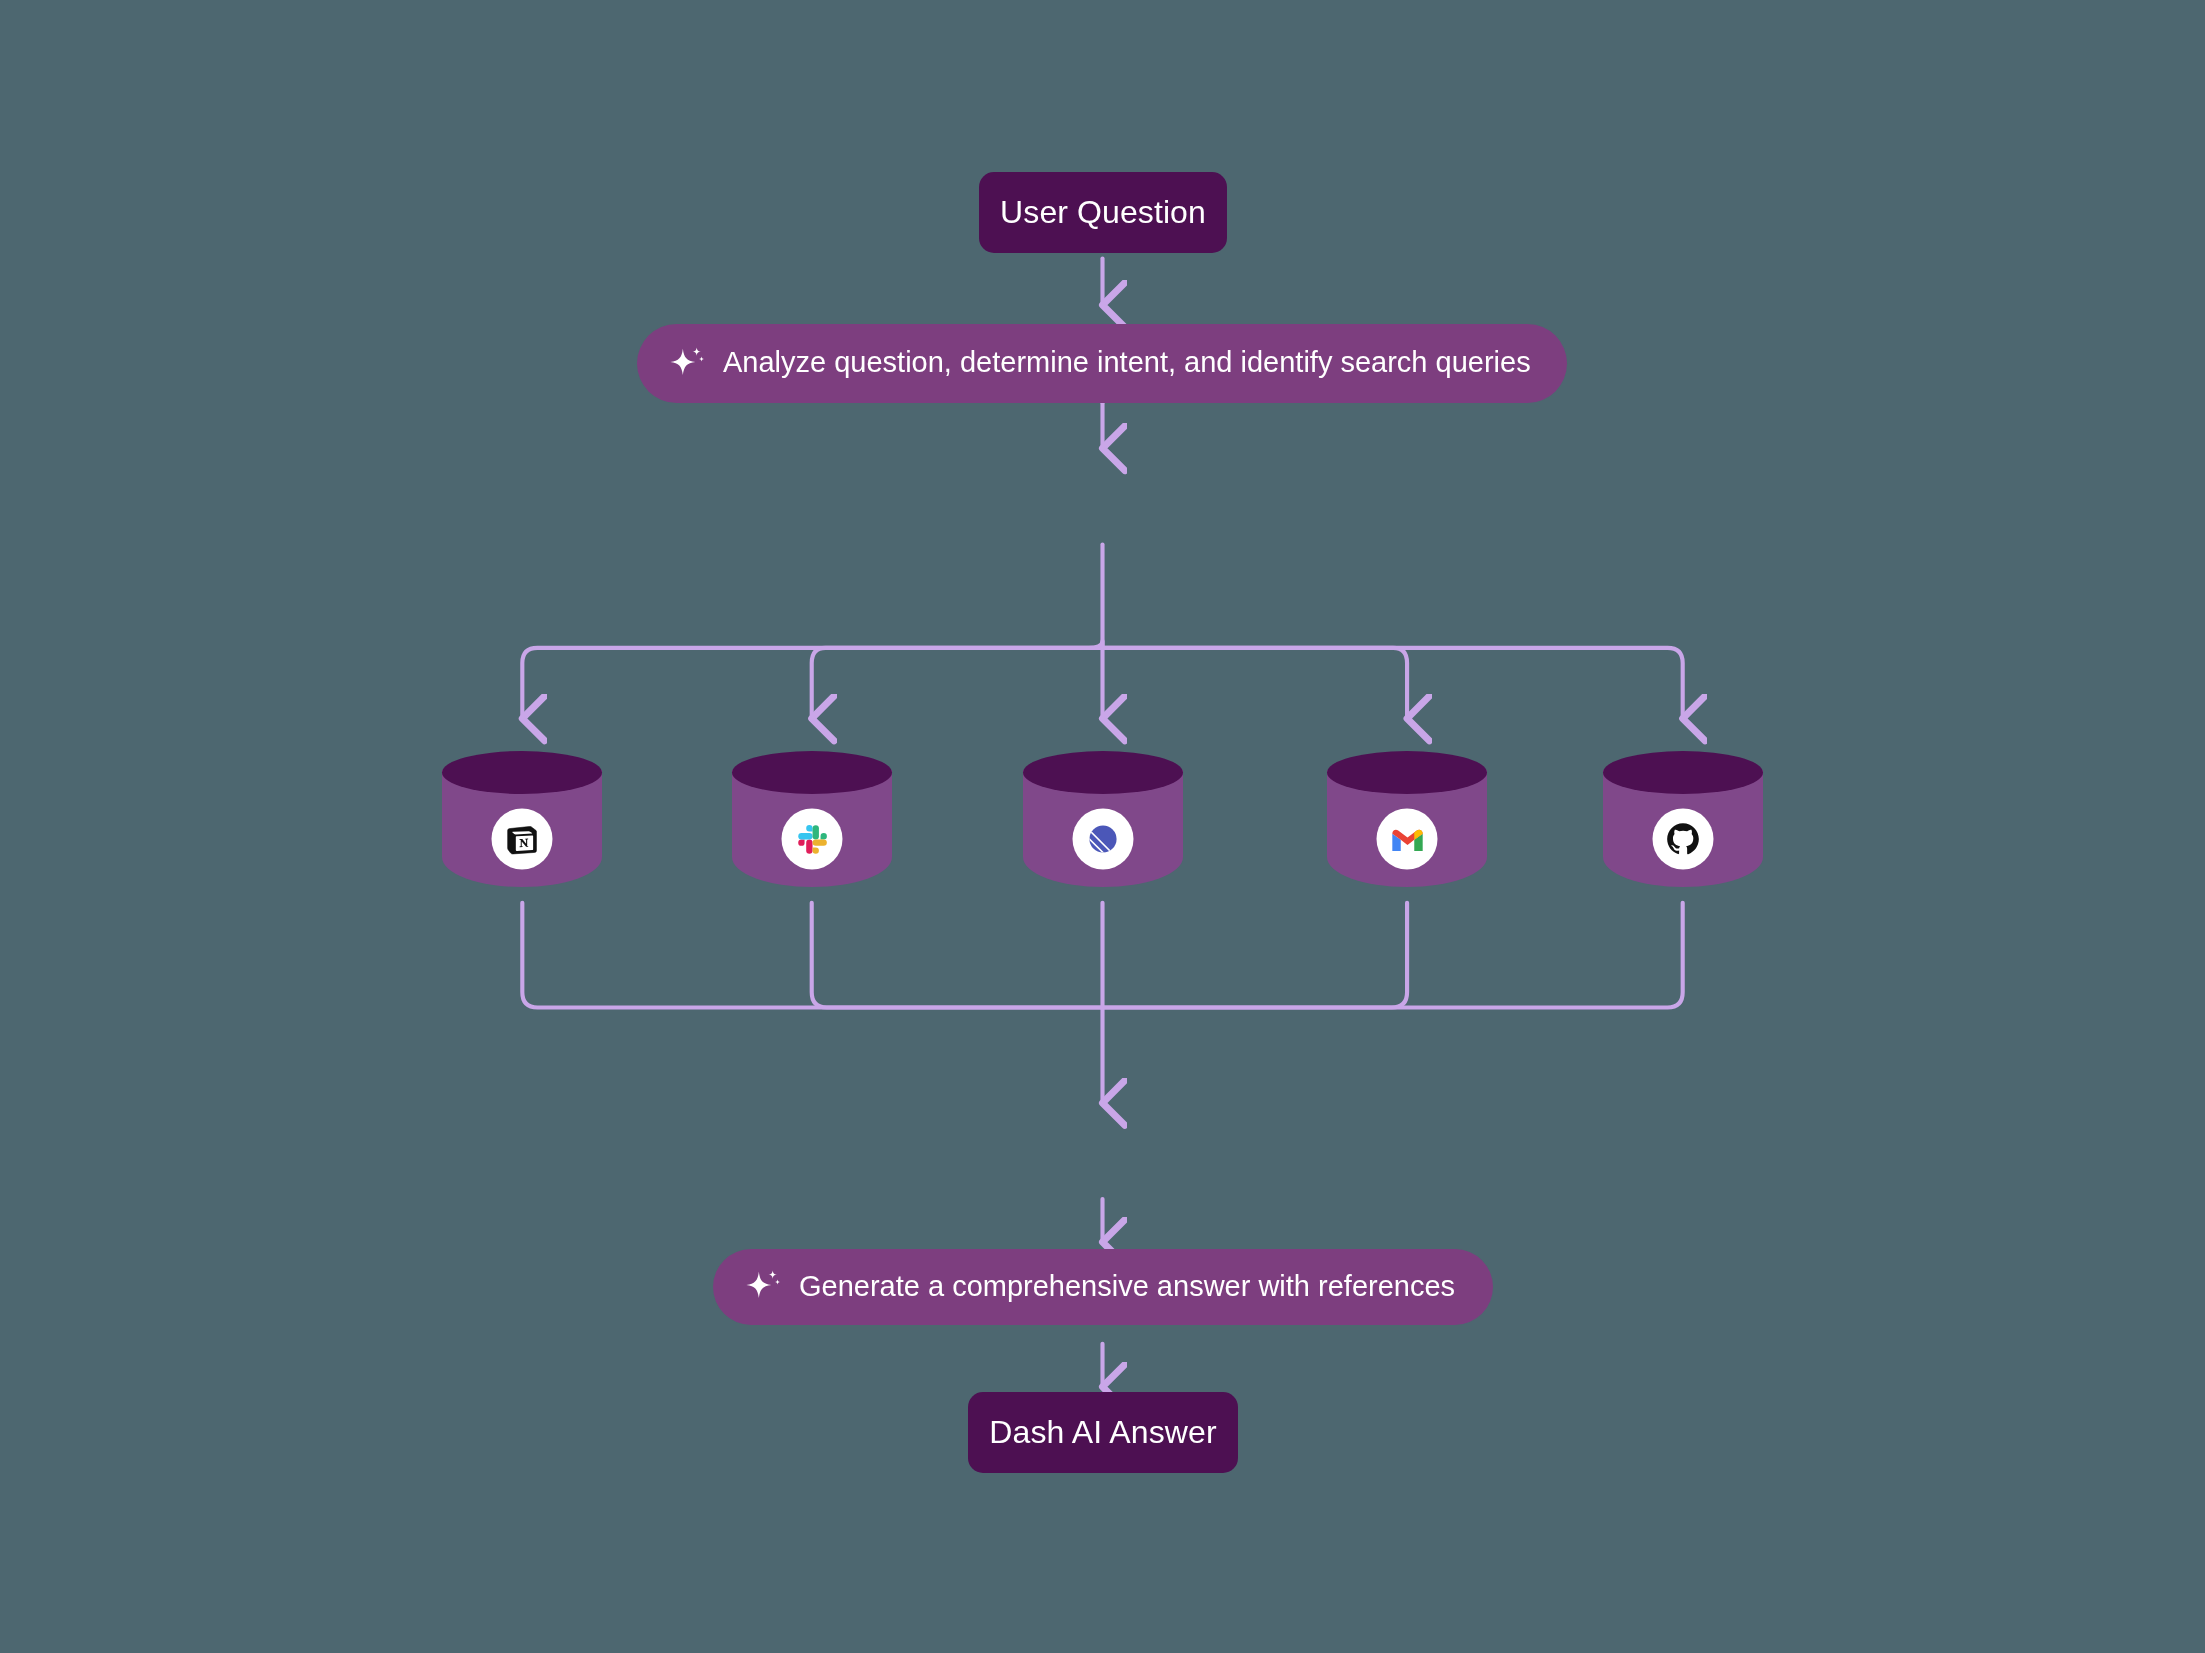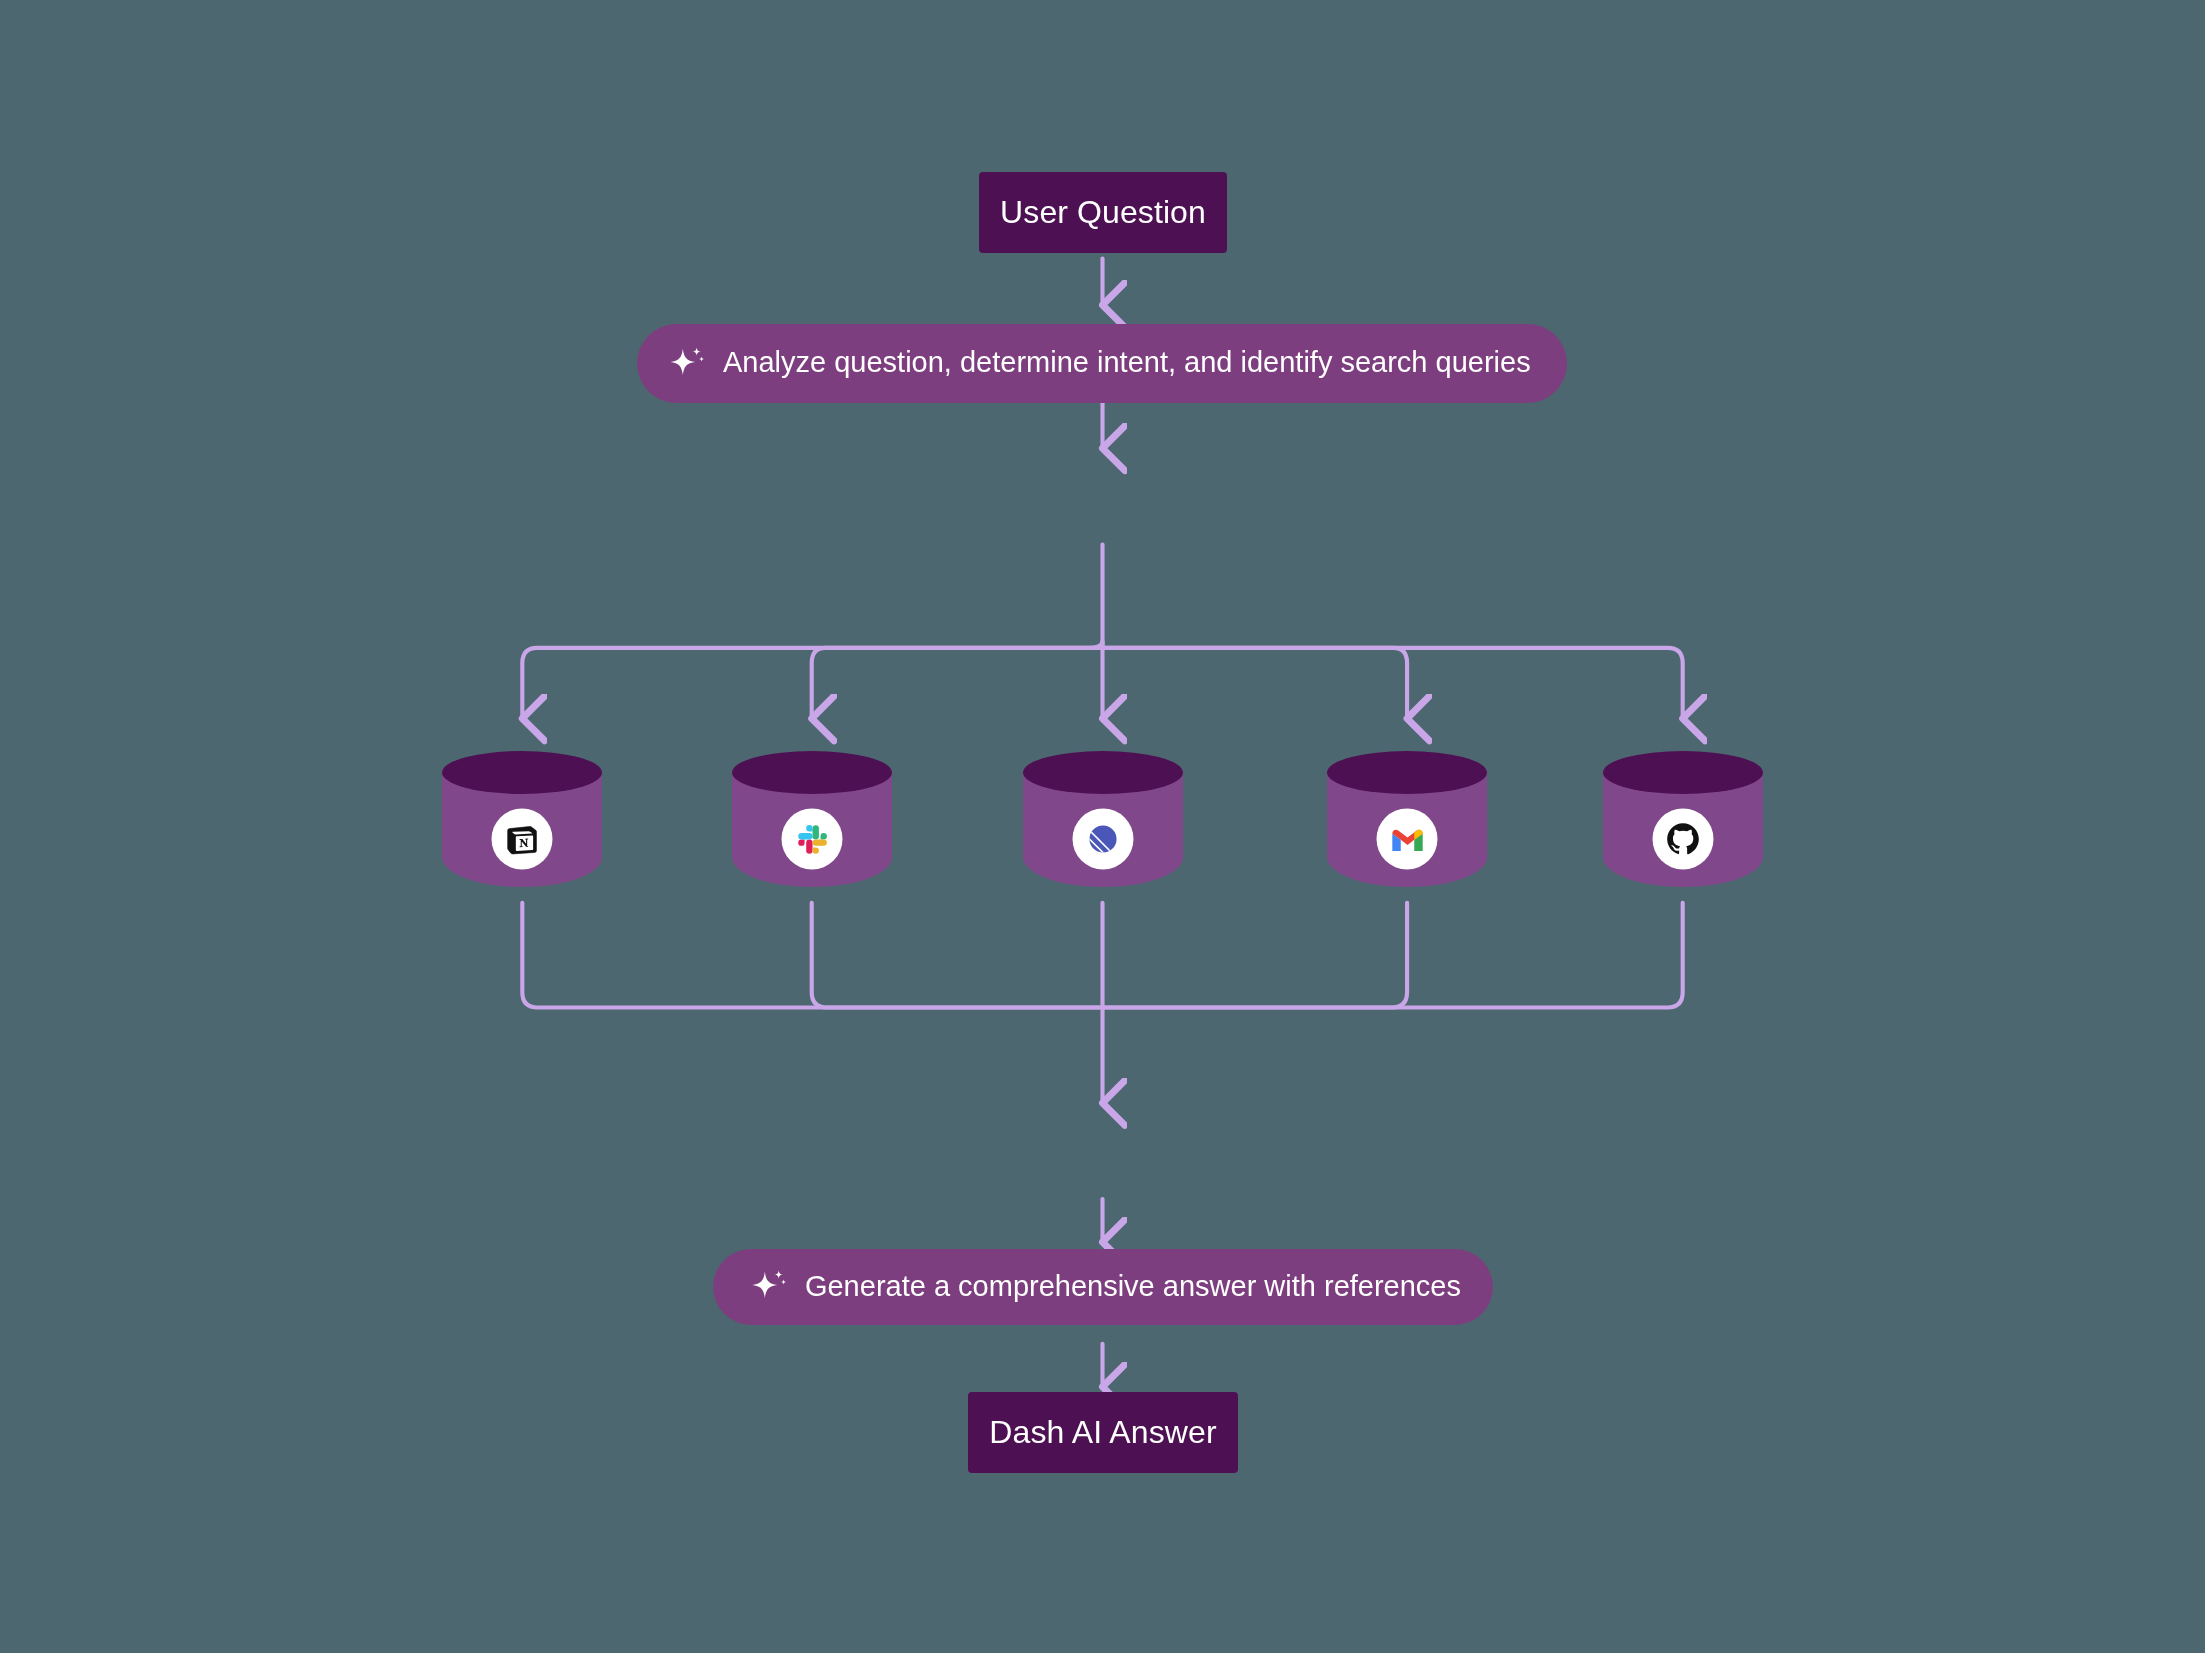--- a/index.html
+++ b/index.html
@@ -18,21 +18,21 @@
     position:absolute; inset:0;
     width:2205px; height:1654px;
     pointer-events:none;
   }
 
   
   .terminal {
     position:absolute;
     display:flex; align-items:center; justify-content:center;
     background:#4d1052;
-    border-radius:4px;
+    border-radius:15px;
     color:#ffffff;
     font-size:32px;
     letter-spacing:0.1px;
     white-space:nowrap;
     padding:0 30px;
   }
 
   
   .pill {
     position:absolute;
@@ -219,21 +219,21 @@
     <div class="body"></div>
     <div class="top"></div>
     <div class="logo">
       <svg width="39" height="39" viewBox="0 0 64 64" xmlns="http://www.w3.org/2000/svg">
         <path d="M32 6 C17.6 6 6 17.7 6 32.1 c0 11.5 7.4 21.3 17.8 24.7 1.3 0.3 1.8-0.6 1.8-1.3 0-0.6 0-2.3 0-4.5-7.2 1.6-8.8-3.5-8.8-3.5-1.2-3-2.9-3.8-2.9-3.8-2.4-1.6 0.2-1.6 0.2-1.6 2.6 0.2 4 2.7 4 2.7 2.3 4 6.1 2.8 7.6 2.2 0.2-1.7 0.9-2.9 1.7-3.5-5.8-0.7-11.9-2.9-11.9-12.9 0-2.9 1-5.2 2.7-7-0.3-0.7-1.2-3.3 0.3-6.9 0 0 2.2-0.7 7.2 2.7 2.1-0.6 4.3-0.9 6.5-0.9 2.2 0 4.4 0.3 6.5 0.9 5-3.4 7.2-2.7 7.2-2.7 1.4 3.6 0.5 6.2 0.3 6.9 1.7 1.8 2.7 4.1 2.7 7 0 10-6.1 12.2-11.9 12.9 0.9 0.8 1.8 2.4 1.8 4.9 0 3.5 0 6.4 0 7.2 0 0.7 0.5 1.5 1.8 1.3C50.6 53.4 58 43.6 58 32.1 58 17.7 46.4 6 32 6 Z" fill="#111111"></path>
       </svg>
     </div>
   </div>
 
 
-  <div class="pill" style="left:713px; top:1249px; width:780px; height:76px;justify-content:flex-end;">
+  <div class="pill" style="left:713px; top:1249px; width:780px; height:76px;">
     <span class="sparkle">
       <svg viewBox="0 0 52 52" xmlns="http://www.w3.org/2000/svg">
         <path d="M20 4 C21.6 17.2 25.8 21.4 38 23 C25.8 24.6 21.6 28.8 20 42 C18.4 28.8 14.2 24.6 2 23 C14.2 21.4 18.4 17.2 20 4 Z" fill="#ffffff"></path>
         <path d="M40 2 C40.6 6.2 41.8 7.4 46 8 C41.8 8.6 40.6 9.8 40 14 C39.4 9.8 38.2 8.6 34 8 C38.2 7.4 39.4 6.2 40 2 Z" fill="#ffffff"></path>
         <path d="M47 15 C47.4 17.6 48.1 18.3 50.7 18.7 C48.1 19.1 47.4 19.8 47 22.4 C46.6 19.8 45.9 19.1 43.3 18.7 C45.9 18.3 46.6 17.6 47 15 Z" fill="#ffffff"></path>
       </svg>
     </span>
     <span class="plabel">Generate a comprehensive answer with references</span>
   </div>
 

